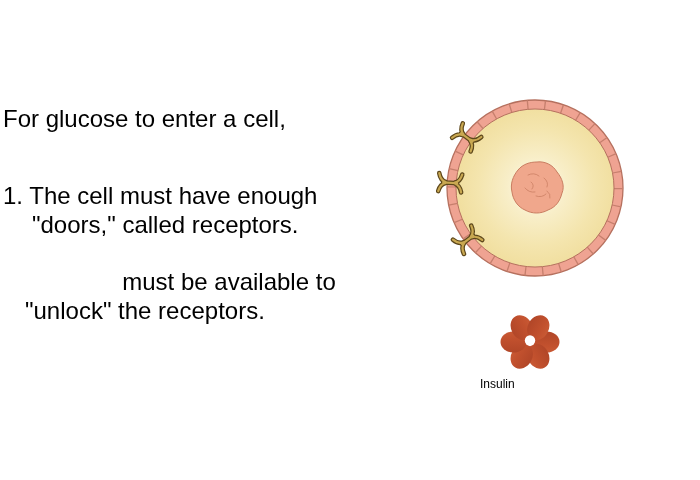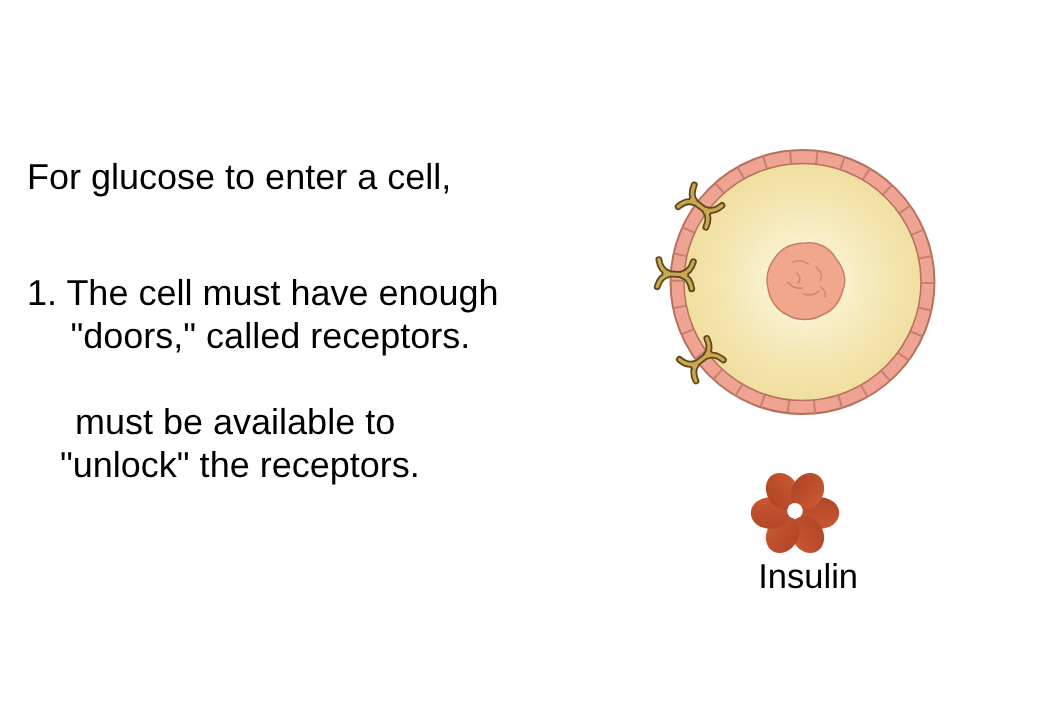--- a/index.html
+++ b/index.html
@@ -6,50 +6,50 @@
   body {
     width:700px; height:480px;
     background:#ffffff;
     position:relative;
     overflow:hidden;
     font-family:"Liberation Sans", sans-serif;
     color:#000000;
   }
   .text-col {
     position:absolute;
-    left:18px; top:104px;
+    left:3px; top:104px;
     width:420px;
     font-size:24px;
     line-height:29px;
     color:#000000;
   }
   .text-block { margin:0; }
   .text-block.intro { margin-bottom:34px; }
   .text-block.cond1 { margin-bottom:28px;margin-top:48px; }
   .line { display:block; white-space:pre; }
   .ind29 { padding-left:29px; }
-  .ind32 { padding-left:32px; }
+  .ind32 { padding-left:32px;text-align:center; }
   .ind22 { padding-left:22px; }
 
   .cell-svg {
     position:absolute;
     left:435px; top:88px;
     width:200px; height:200px;
   }
   .flower-svg {
     position:absolute;
     left:500px; top:315px;
     width:60px; height:56px;
   }
   .insulin-label {
     position:absolute;
-    left:452px; top:373px;
+    left:480px; top:373px;
     width:120px;
-    text-align:right;
-    font-size:23px;
+    text-align:left;
+    font-size:12px;
     line-height:22px;
     color:#000000;
   }
 </style>
 </head>
 <body>
 
 <div class="text-col">
   <p class="text-block intro">
     <span class="line">For glucose to enter a cell,</span>

